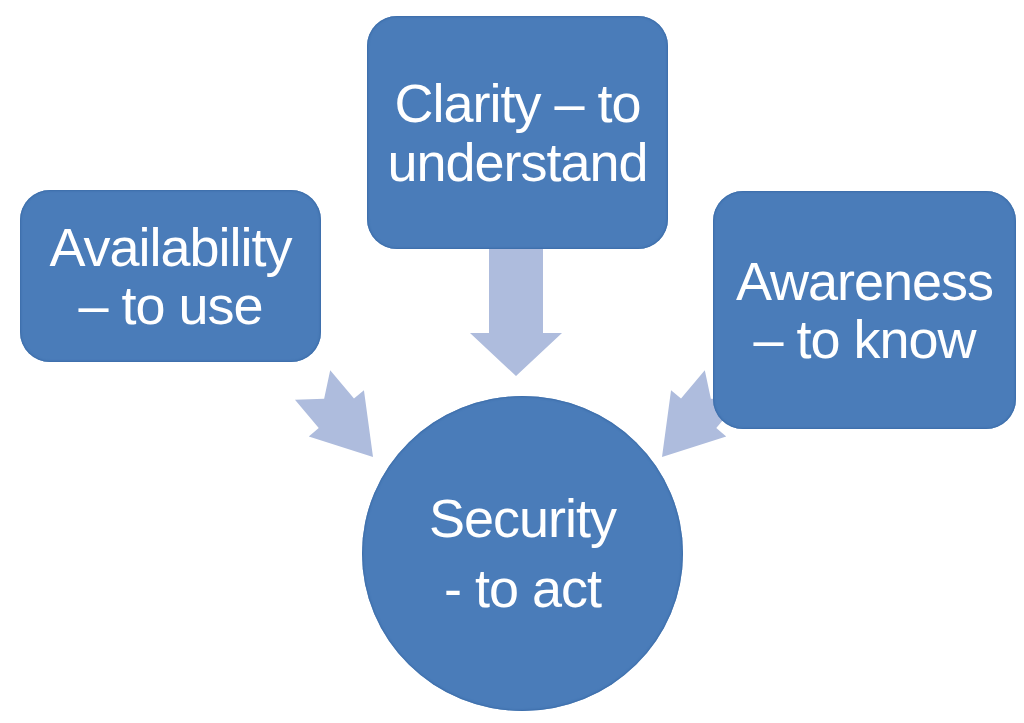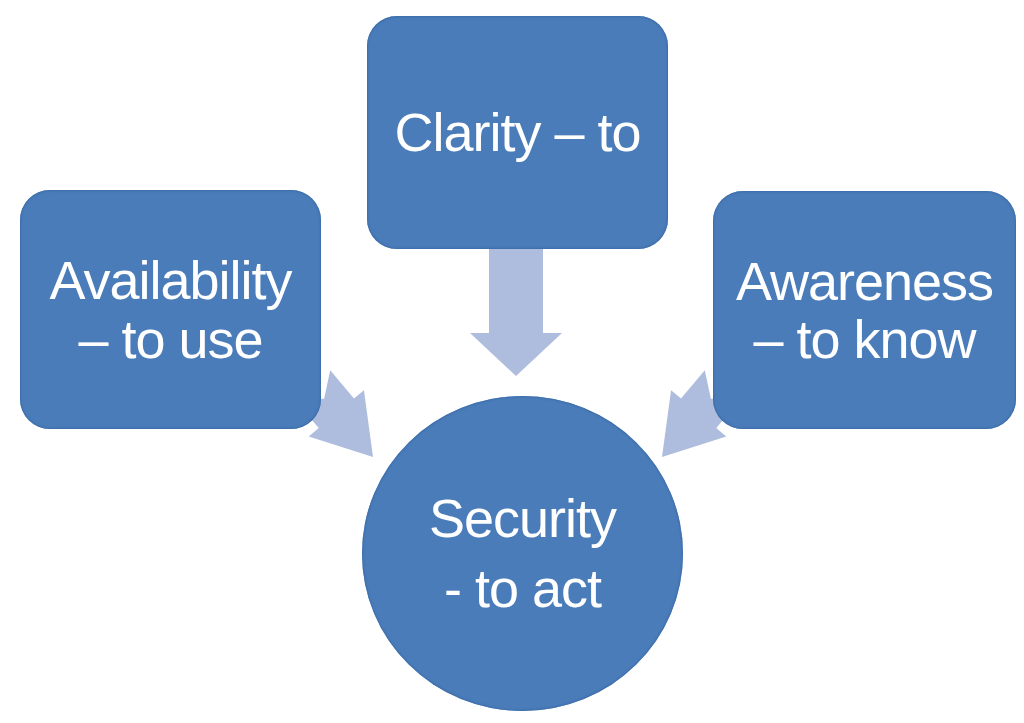--- a/index.html
+++ b/index.html
@@ -24,21 +24,21 @@
     align-items: center;
     justify-content: center;
     background: var(--node-fill, #4a7cb9);
     color: var(--text, #ffffff);
     text-align: center;
     z-index: 2;
     box-shadow: inset 0 0 2px 1px var(--node-edge, #3c6da9);
   }
   .rounded { border-radius: 30px; }
   .box-top   { left: 367px; top: 16px;  width: 301px; height: 233px; }
-  .box-left  { left: 20px;  top: 190px; width: 301px; height: 239px; }
+  .box-left  { left: 20px;  top: 190px; width: 301px; height: 172px; }
   .box-right { left: 713px; top: 191px; width: 303px; height: 238px; }
   .circle    { left: 362px; top: 396px; width: 321px; height: 315px; border-radius: 50%; }
   .line {
     font-size: 54px;
     line-height: 1.08;
     letter-spacing: -1px;
     white-space: nowrap;
   }
   .box-left .gap { }
   .circle .line { line-height: 1.28; }
@@ -52,20 +52,21 @@
 
     <path class="arrow" d="M -130 -27 L -43 -27 L -43 -46 L 0 0 L -43 46 L -43 27 L -130 27 Z" transform="translate(516,376) rotate(90)"></path>
 
     <path class="arrow" d="M -94 -23 L -57 -23 L -57 -36 L 0 0 L -57 36 L -57 23 L -94 23 L -76 0 Z" transform="translate(373,457) rotate(50)"></path>
 
     <path class="arrow" d="M -94 -23 L -57 -23 L -57 -36 L 0 0 L -57 36 L -57 23 L -94 23 L -76 0 Z" transform="translate(662,457) rotate(130)"></path>
   </svg>
 
   <div class="node rounded box-top">
     <div class="line">Clarity – to</div>
+    <div class="line">understand</div>
   </div>
 
   <div class="node rounded box-left">
     <div class="line">Availability</div>
     <div class="line gap">– to use</div>
   </div>
 
   <div class="node circle">
     <div class="line">Security</div>
     <div class="line">- to act</div>

